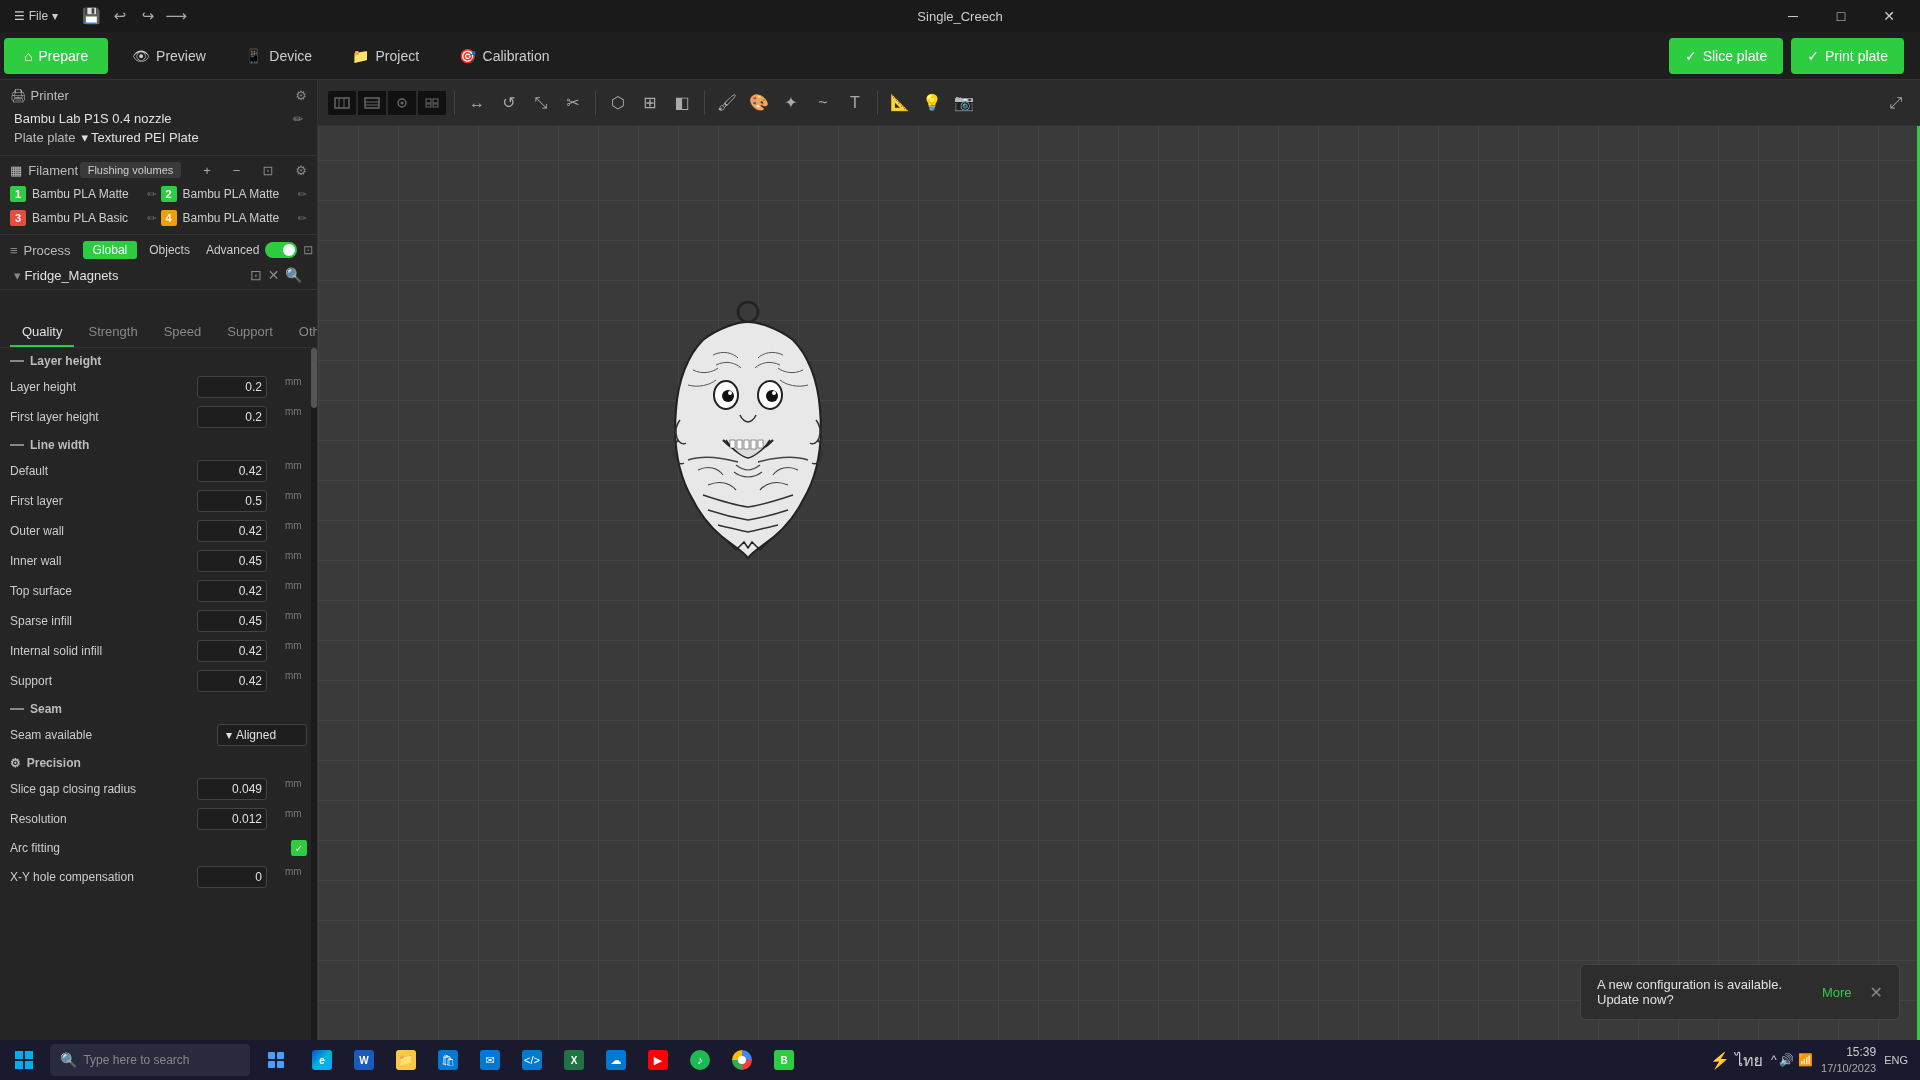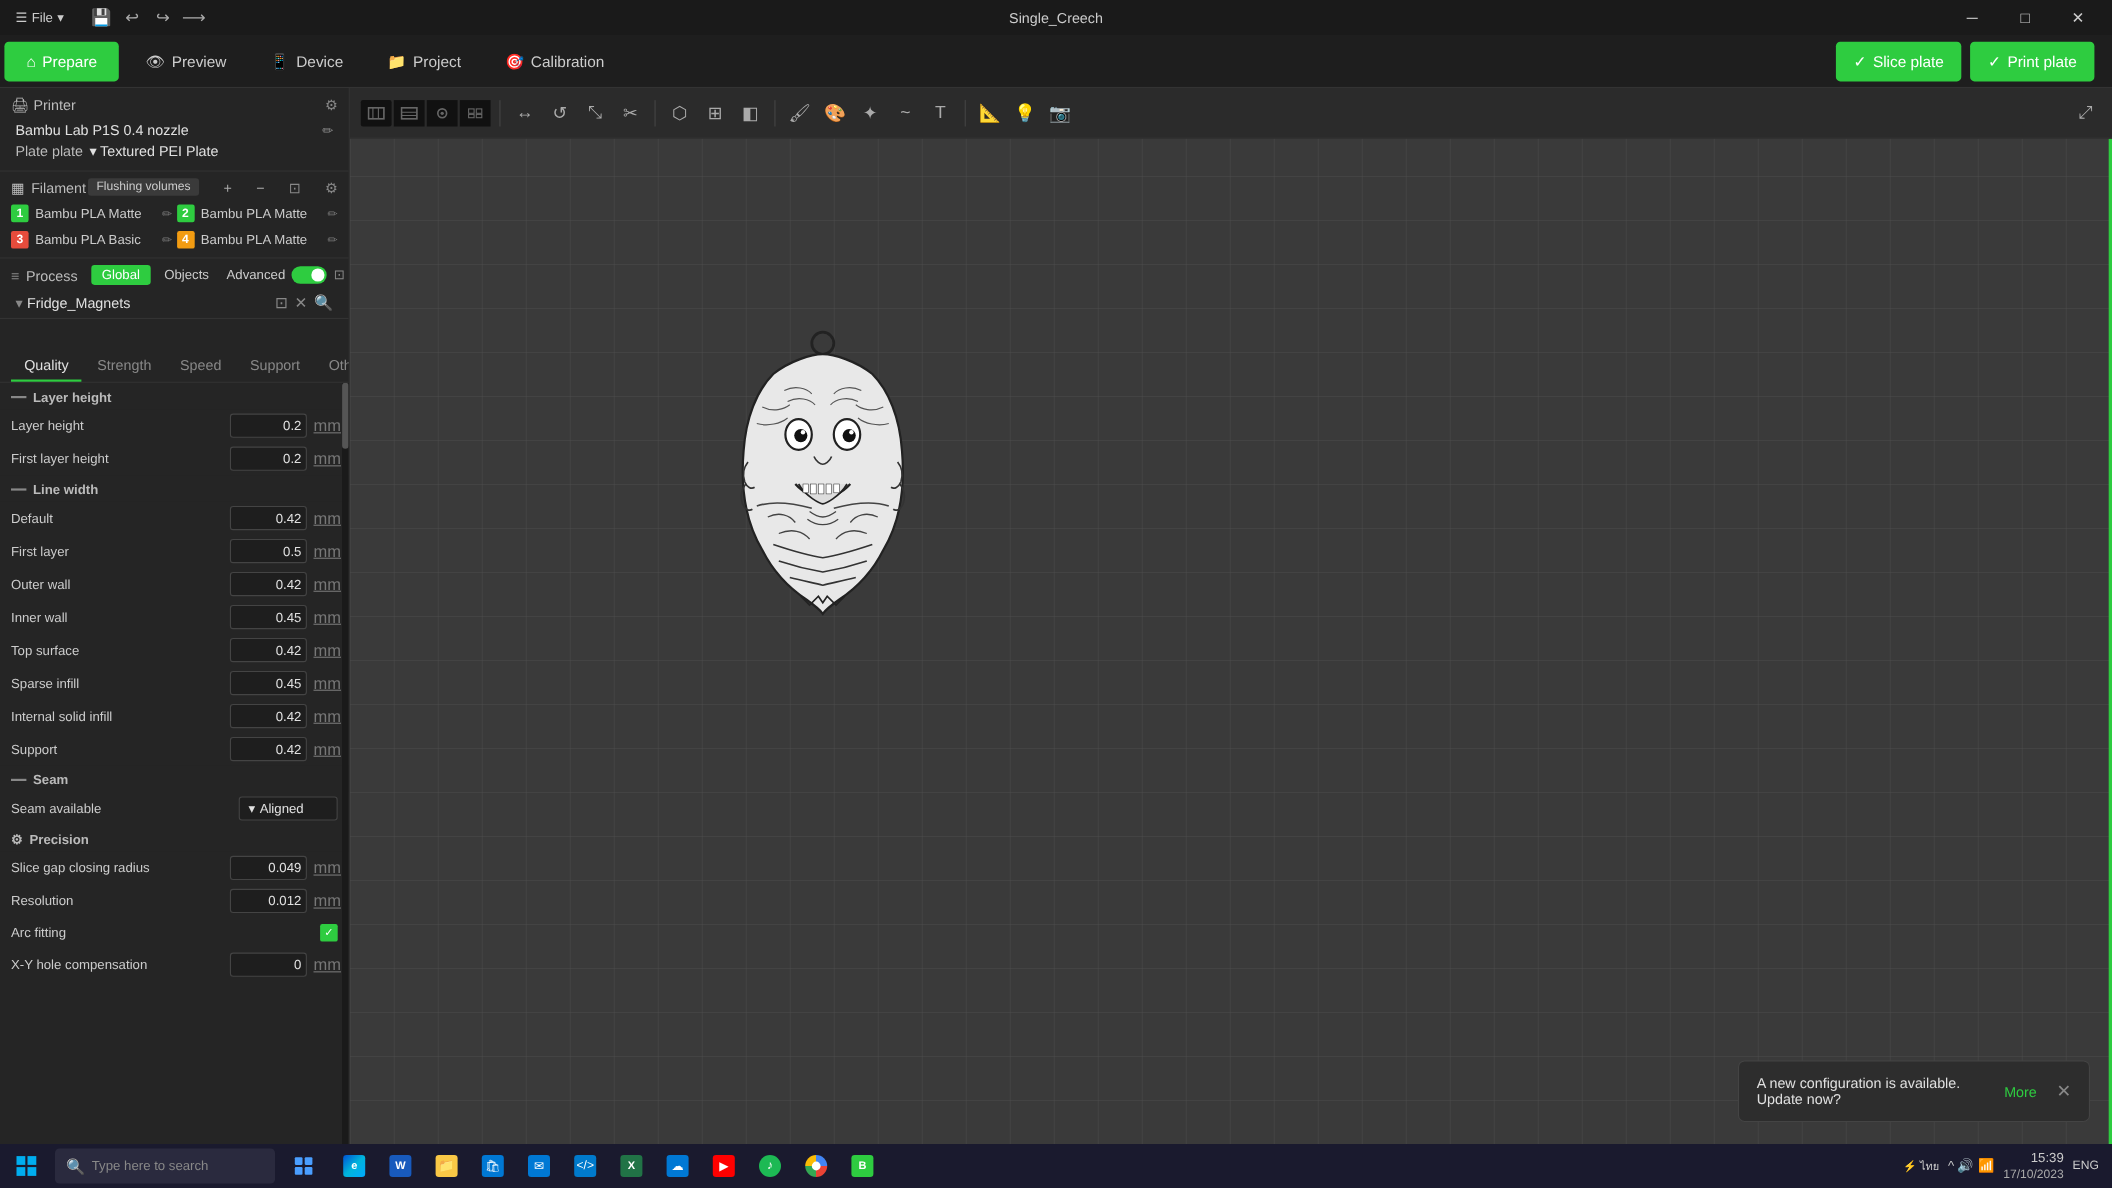--- a/index.html
+++ b/index.html
@@ -369,39 +369,37 @@
       padding: 4px 10px;
       min-height: 28px;
     }
     .setting-label {
       flex: 1;
       font-size: 12px;
       color: #ccc;
     }
     .setting-input-wrap {
       display: flex;
-      align-items: center;
-      gap: 6px;
+      gap: 18px;
     }
     .setting-input {
       width: 70px;
       height: 22px;
       background: #1e1e1e;
       border: 1px solid #444;
       border-radius: 3px;
       color: #e0e0e0;
       font-size: 12px;
       padding: 0 4px;
       text-align: right;
     }
     .setting-unit {
-      font-size: 15px;
+      font-size: 10px;
       color: #777;
       width: 22px;
-      text-decoration: underline;
     }
     .setting-dropdown {
       display: flex;
       align-items: center;
       gap: 4px;
       background: #1e1e1e;
       border: 1px solid #444;
       border-radius: 3px;
       padding: 2px 8px;
       font-size: 12px;
@@ -1081,21 +1079,21 @@
   </div>
   <div class="taskbar-app">
     <div style="width:20px;height:20px;border-radius:50%;background:conic-gradient(#4285f4 0deg 90deg, #ea4335 90deg 180deg, #34a853 180deg 270deg, #fbbc05 270deg 360deg);display:flex;align-items:center;justify-content:center;">
       <div style="width:8px;height:8px;border-radius:50%;background:#fff;"></div>
     </div>
   </div>
   <div class="taskbar-app">
     <div style="width:20px;height:20px;background:#2ecc40;border-radius:3px;display:flex;align-items:center;justify-content:center;font-size:10px;color:#fff;font-weight:bold;">B</div>
   </div>
   <div class="taskbar-right">
-    <span style="font-size:10px;color:#ccc;">⚡ <span>ไทย</span></span>
+    <span style="font-size:16px;color:#ccc;">⚡ <span>ไทย</span></span>
     <span style="font-size:12px;color:#ccc;">^ 🔊 📶</span>
     <div class="taskbar-clock">
       <div style="font-size:12px;">15:39</div>
       <div style="font-size:11px;color:#aaa;">17/10/2023</div>
     </div>
     <div style="font-size:11px;text-align:center;line-height:1.3;">
       <div>ENG</div>
     </div>
   </div>
 </div>

